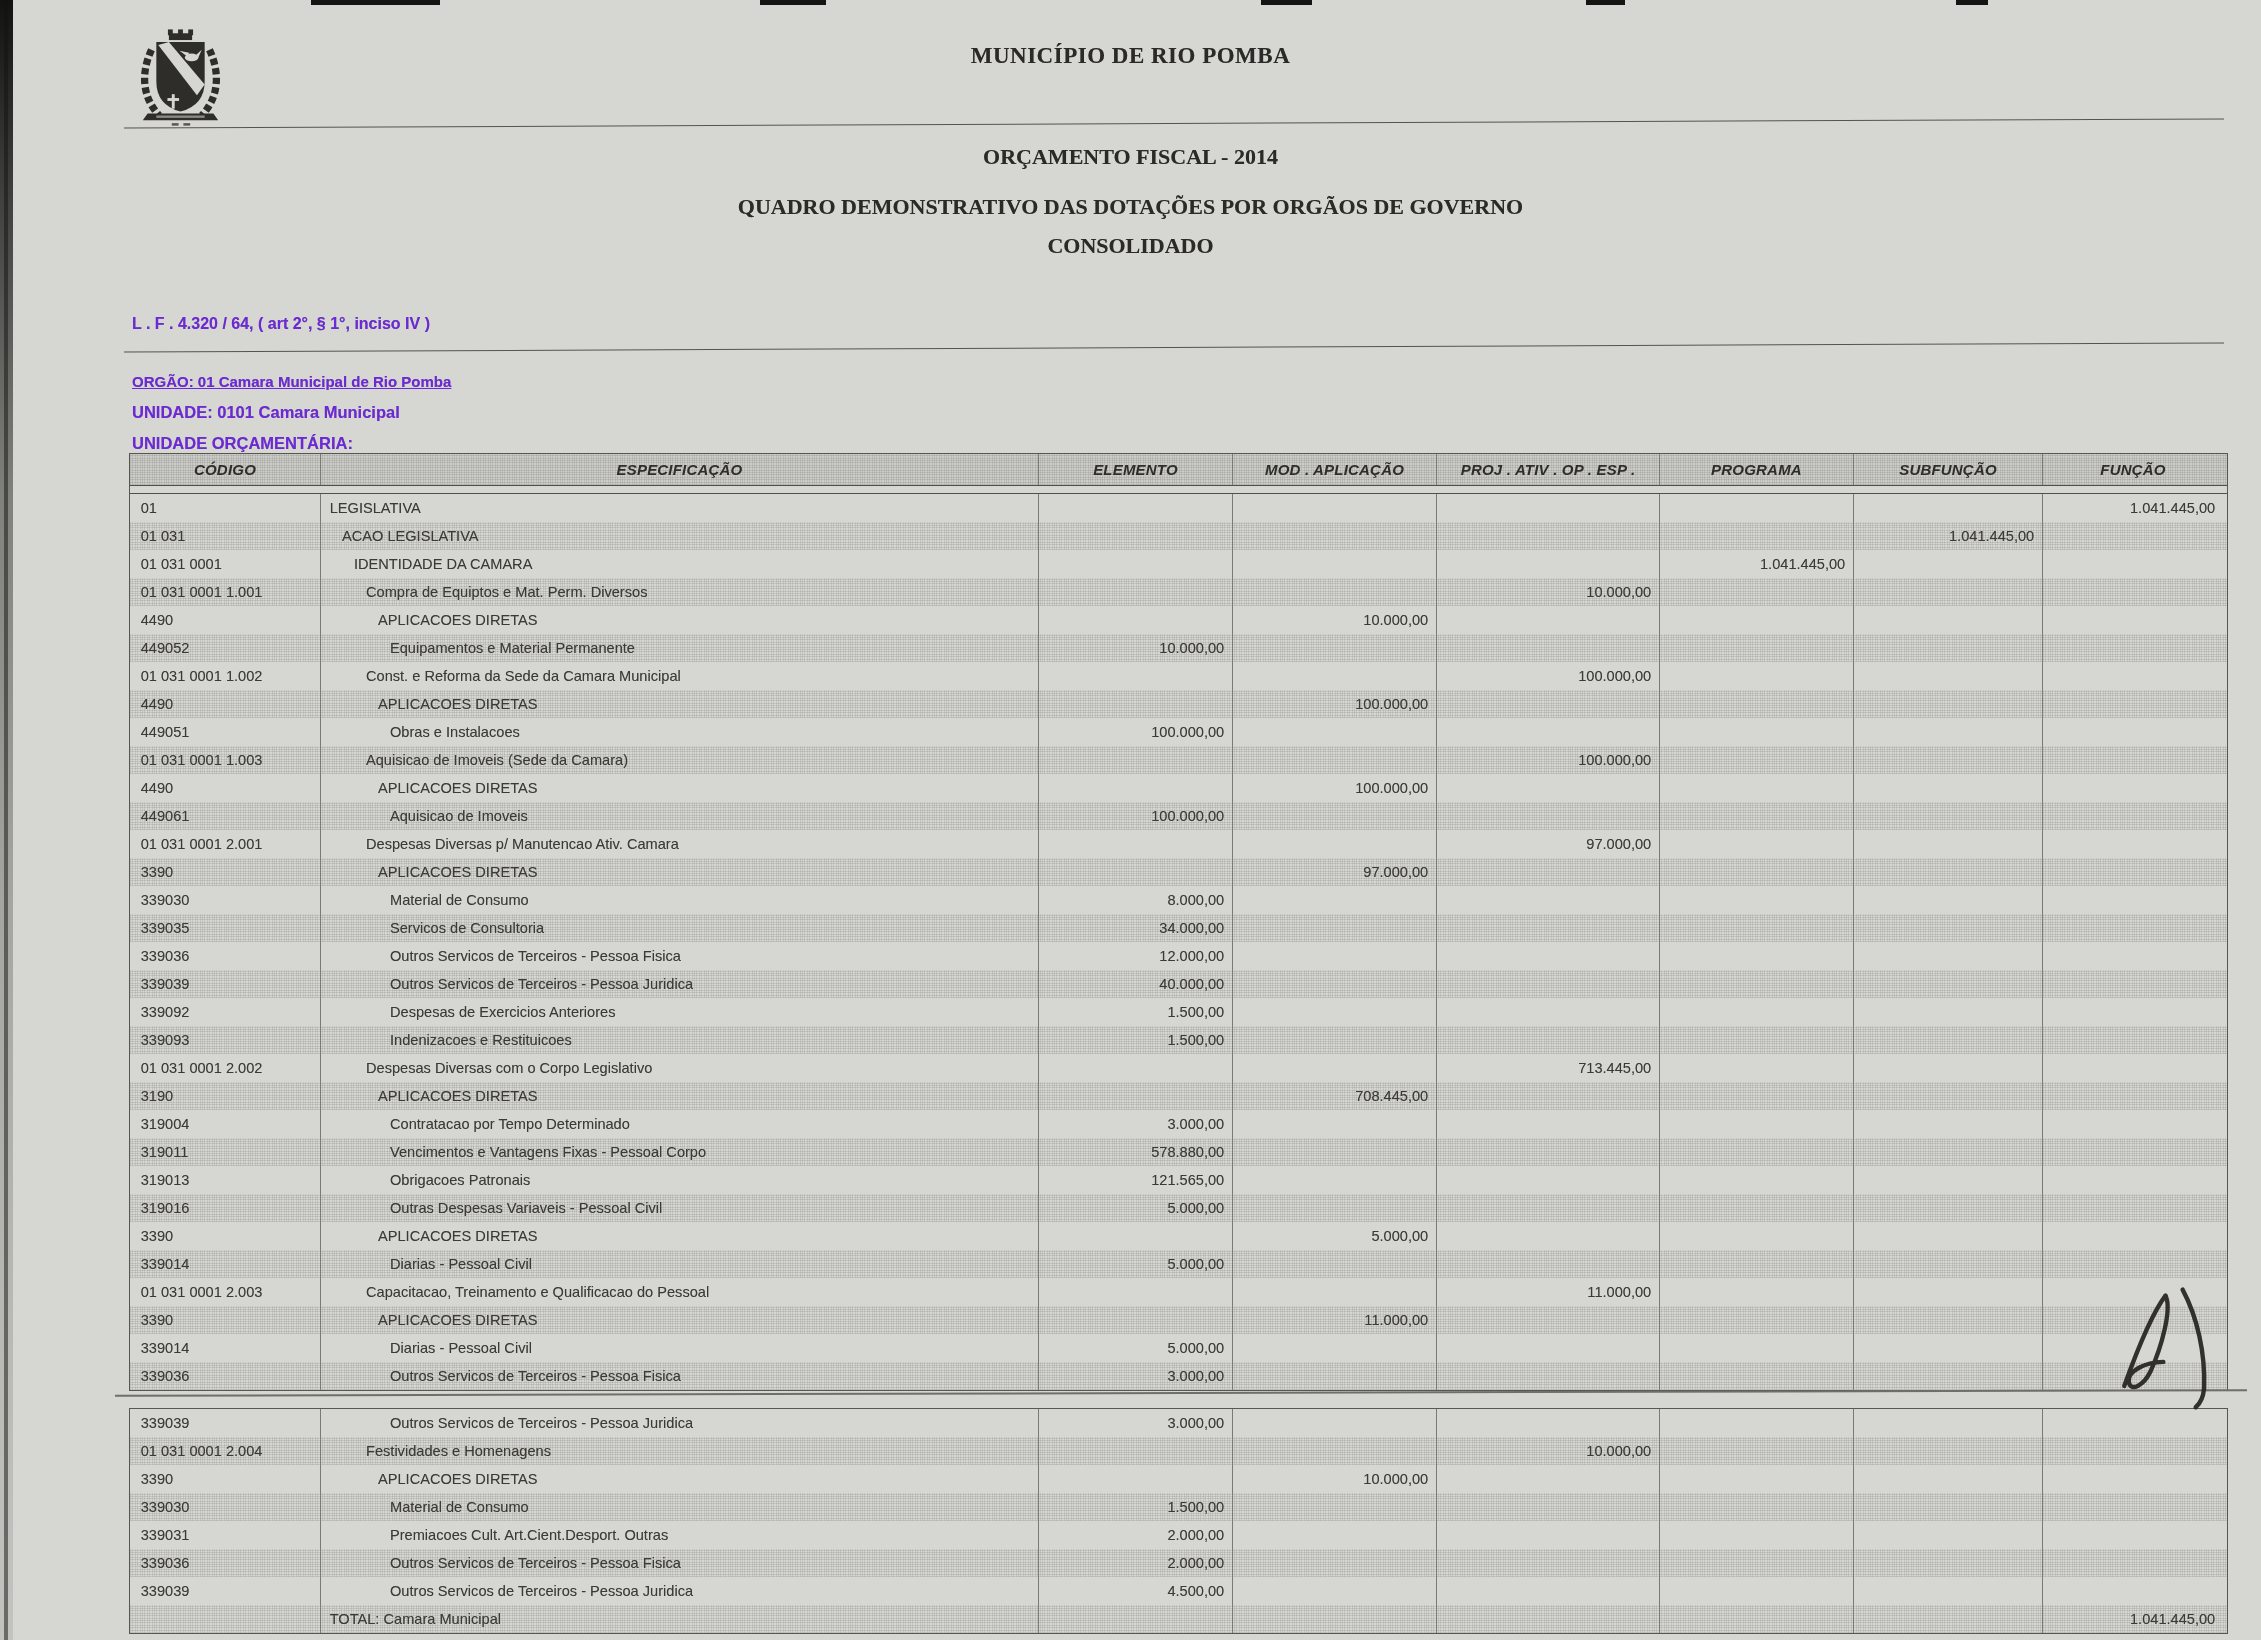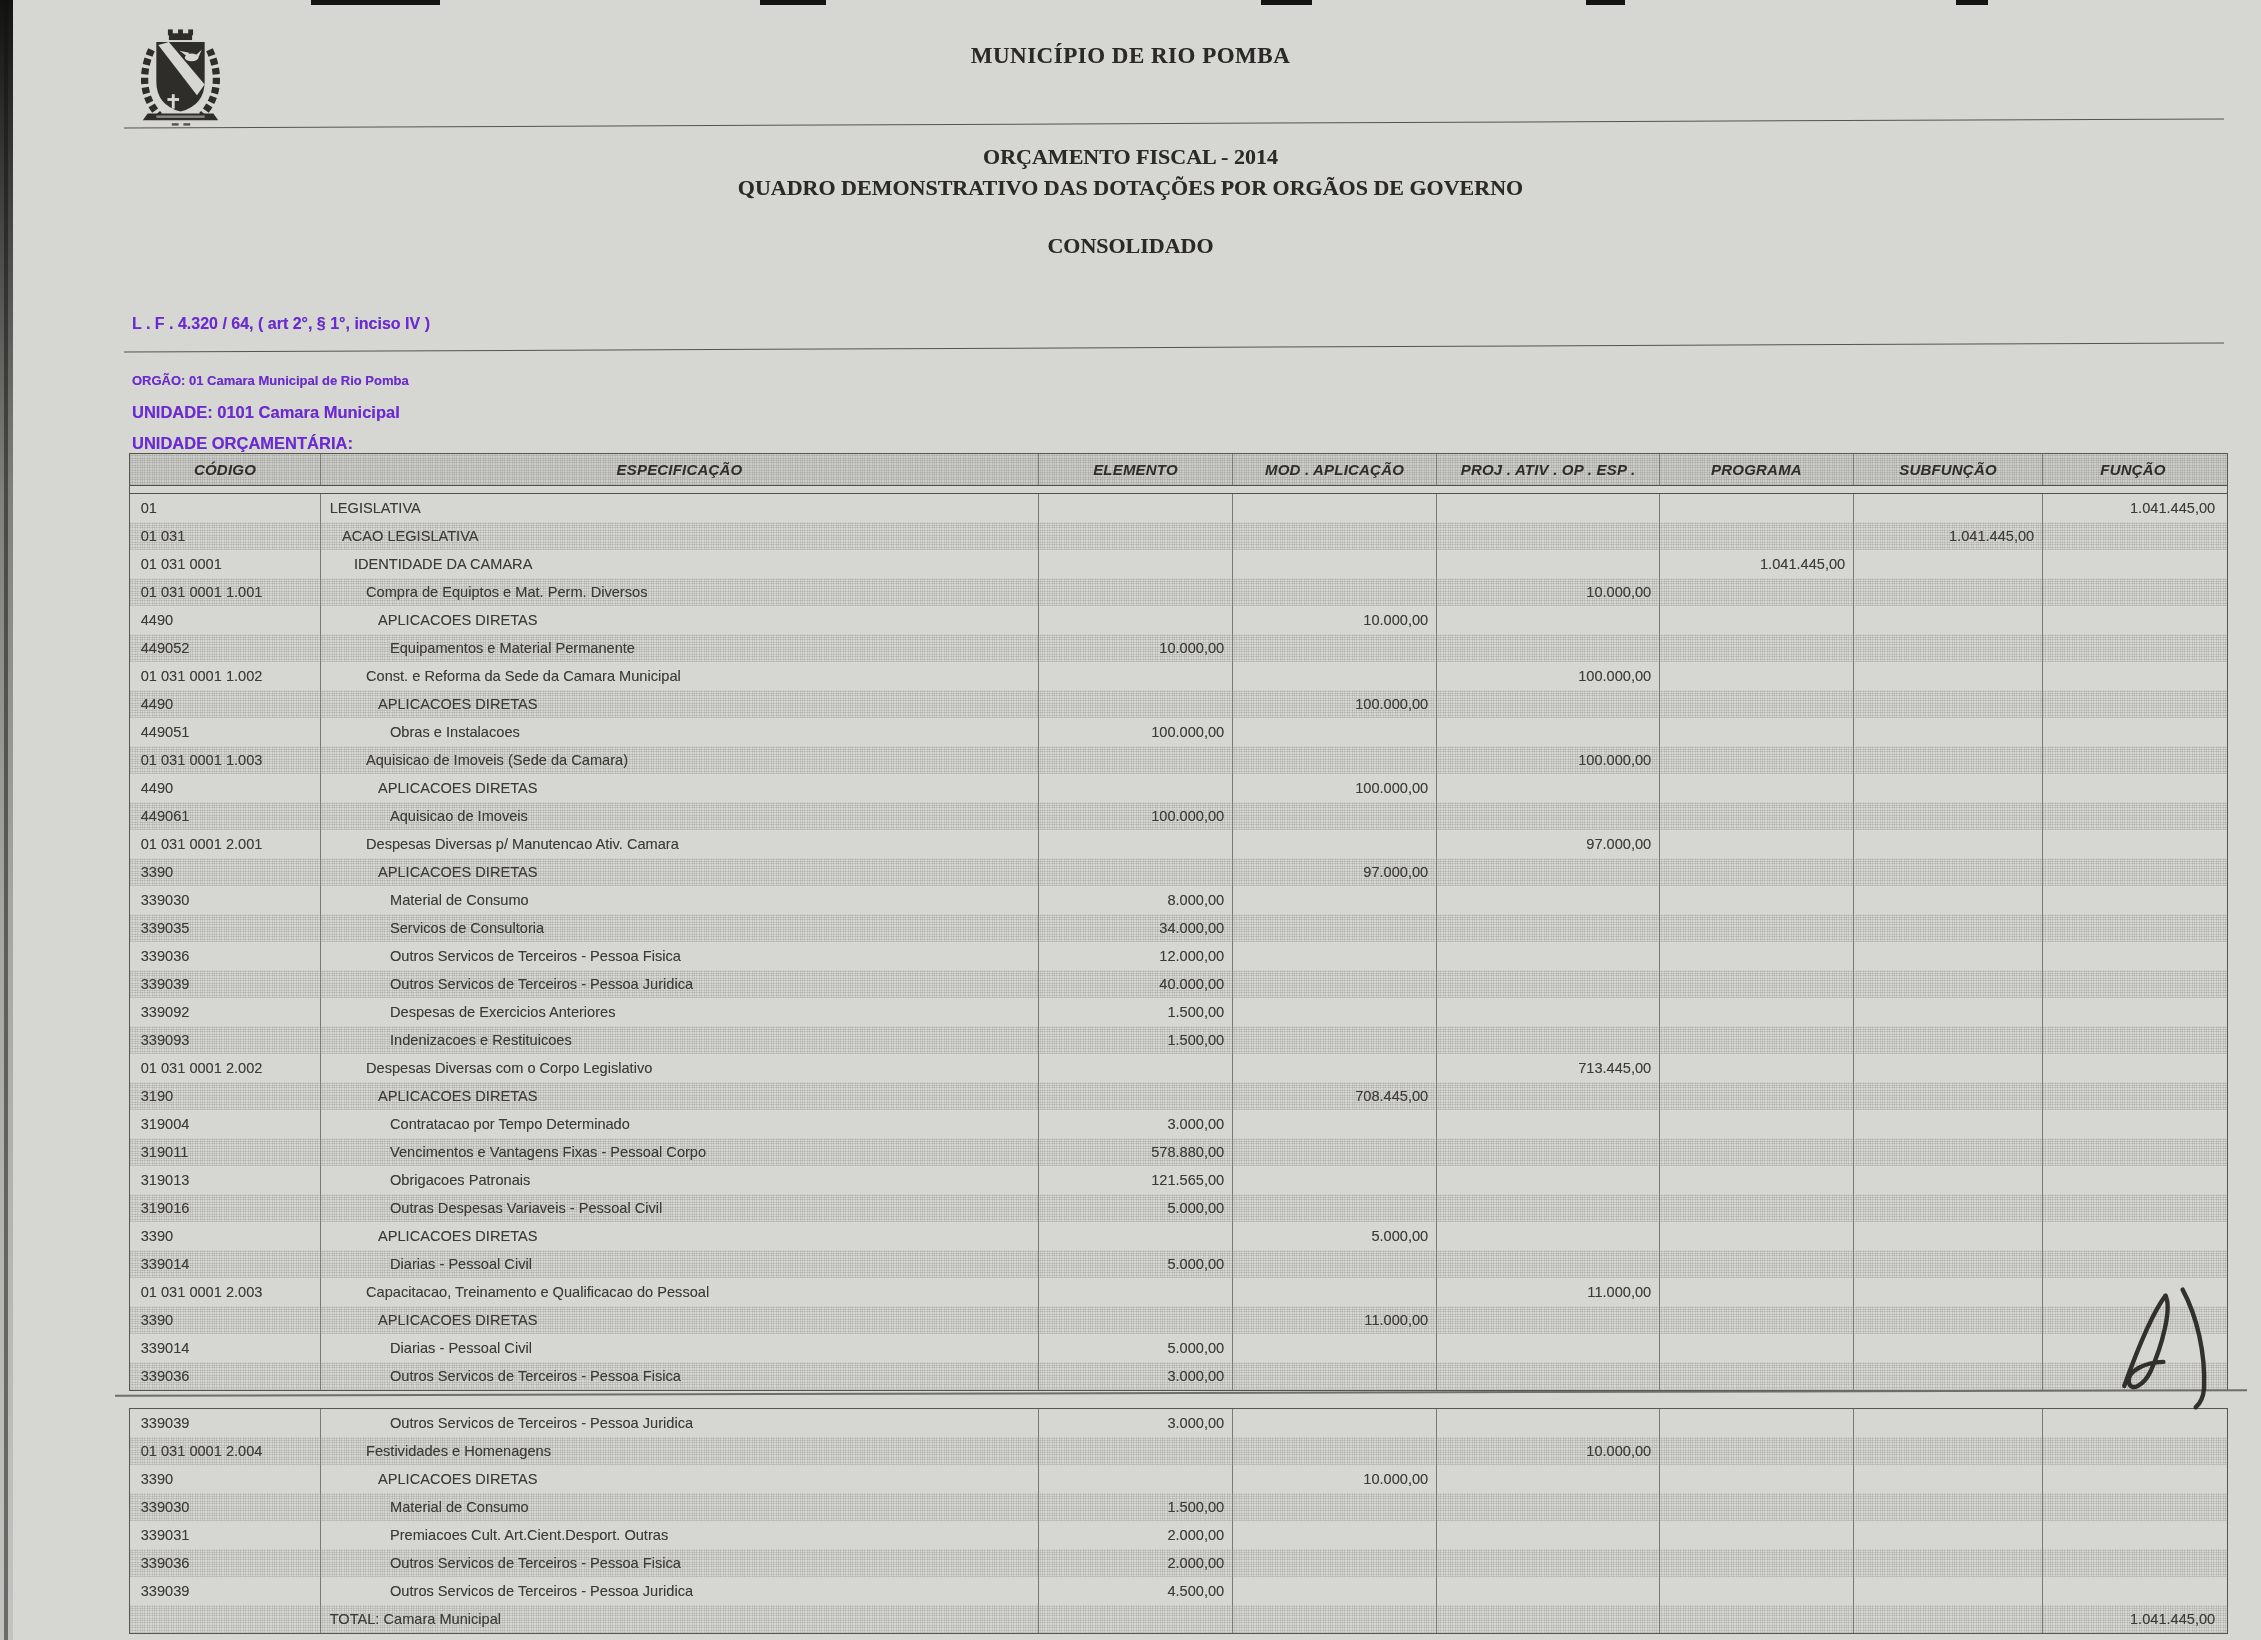--- a/index.html
+++ b/index.html
@@ -9,29 +9,29 @@
   .left-bar{position:absolute;left:0;top:0;width:12.6px;height:100%;
     background:linear-gradient(180deg,rgba(8,8,8,.95) 0%,rgba(35,35,33,.88) 10%,rgba(70,70,66,.6) 30%,
     rgba(105,105,100,.45) 55%,rgba(135,135,130,.38) 80%,rgba(150,150,146,.3) 100%);}
   .left-bar-core{position:absolute;left:3.9px;top:0;width:4.4px;height:100%;background:rgba(18,18,16,.5);}
   .top-dash{position:absolute;top:0;height:4.9px;background:#141412;}
   
   .ctitle{position:absolute;left:0;right:0;text-align:center;font-weight:bold;color:#2b2a26;
           text-shadow:0 0 0.5px rgba(50,50,46,.45);font-family:Liberation Serif, serif;}
   #muni{top:43px;font-size:23px;letter-spacing:0.5px;}
   #t1{top:144px;font-size:22px;}
-  #t2{top:175px;font-size:22px;}
+  #t2{top:194px;font-size:22px;}
   #t3{top:233px;font-size:22px;}
   .rule{position:absolute;left:124px;width:2100px;border-top:1.9px solid #55544d;transform:rotate(-0.25deg);}
   #rule1{top:123px;}
   #rule2{top:347px;}
   .lefttext{position:absolute;left:132px;font-weight:bold;color:#6d28d9;
             text-shadow:0 0 0.5px rgba(50,50,46,.4);}
   #legal{top:315px;font-size:16px;}
-  #orgao{top:373px;font-size:13px;}
+  #orgao{top:373px;font-size:15px;text-decoration:underline;}
   #unidade{top:403px;font-size:16.5px;}
   #unidorc{top:434px;font-size:16.5px;}
   
   .budget-table{position:absolute;left:129px;width:2097px;border:1px solid #57564f;border-top-width:1.9px;
                 background:transparent;}
   #table1{top:453px;}
   #table2{top:1408px;border-top-width:1.5px;}
   .thead,.trow{display:grid;grid-template-columns:191px 718px 194px 204px 223px 194px 189px 180px;}
   .thead{height:31px;font-weight:bold;font-size:15px;border-bottom:1.5px solid #524f49;
          background-color:rgba(118,116,108,.10);font-style:italic;}

